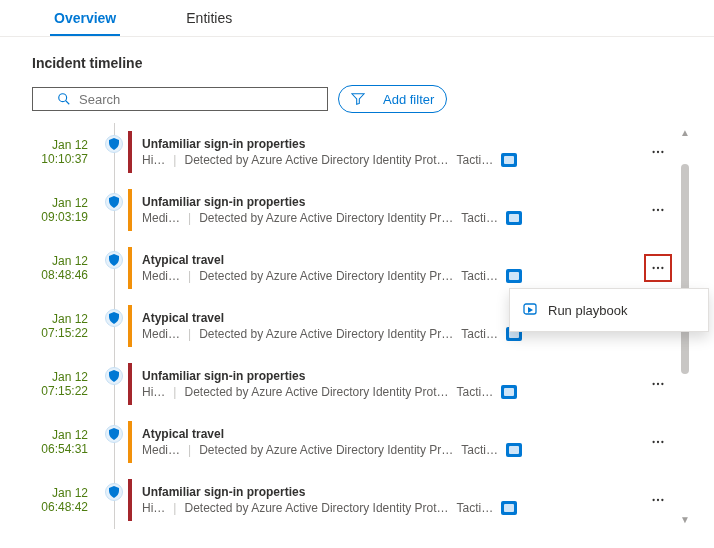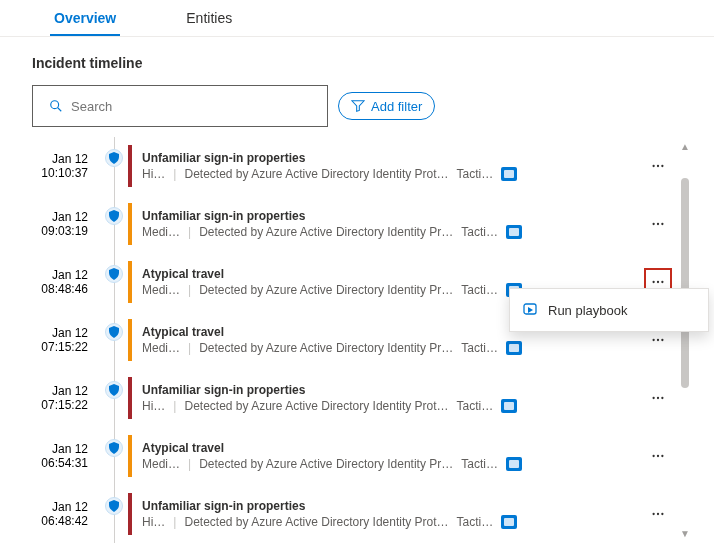--- a/index.html
+++ b/index.html
@@ -44,36 +44,36 @@
   .controls {
     display: flex;
     gap: 10px;
     align-items: center;
     margin-bottom: 10px;
   }
   .search {
     display: flex;
     align-items: center;
     border: 1px solid #605e5c;
-    height: 42px;
+    height: 24px;
     width: 296px;
-    padding: 0 16px;
+    padding: 0 24px;
     gap: 8px;
   }
   .search input {
     border: none;
     outline: none;
     font-size: 13px;
     flex: 1;
     background: transparent;
   }
   .filter-btn {
     display: flex;
     align-items: center;
-    gap: 6px;
+    gap: 18px;
     height: 28px;
     padding: 0 12px;
     border: 1px solid #0078d4;
     border-radius: 14px;
     color: #0078d4;
     cursor: pointer;
     font-size: 13px;
   }
   .timeline {
     margin-top: 2px;
@@ -85,21 +85,21 @@
   .row {
     display: flex;
     align-items: center;
     height: 58px;
   }
   .time-col {
     width: 68px;
     text-align: right;
     font-size: 12px;
     line-height: 1.2;
-    color: #000000;
+    color: #4d7c0f;
     padding-right: 12px;
   }
   .line-col {
     width: 28px;
     display: flex;
     justify-content: center;
     position: relative;
     height: 100%;
   }
   .vline {

